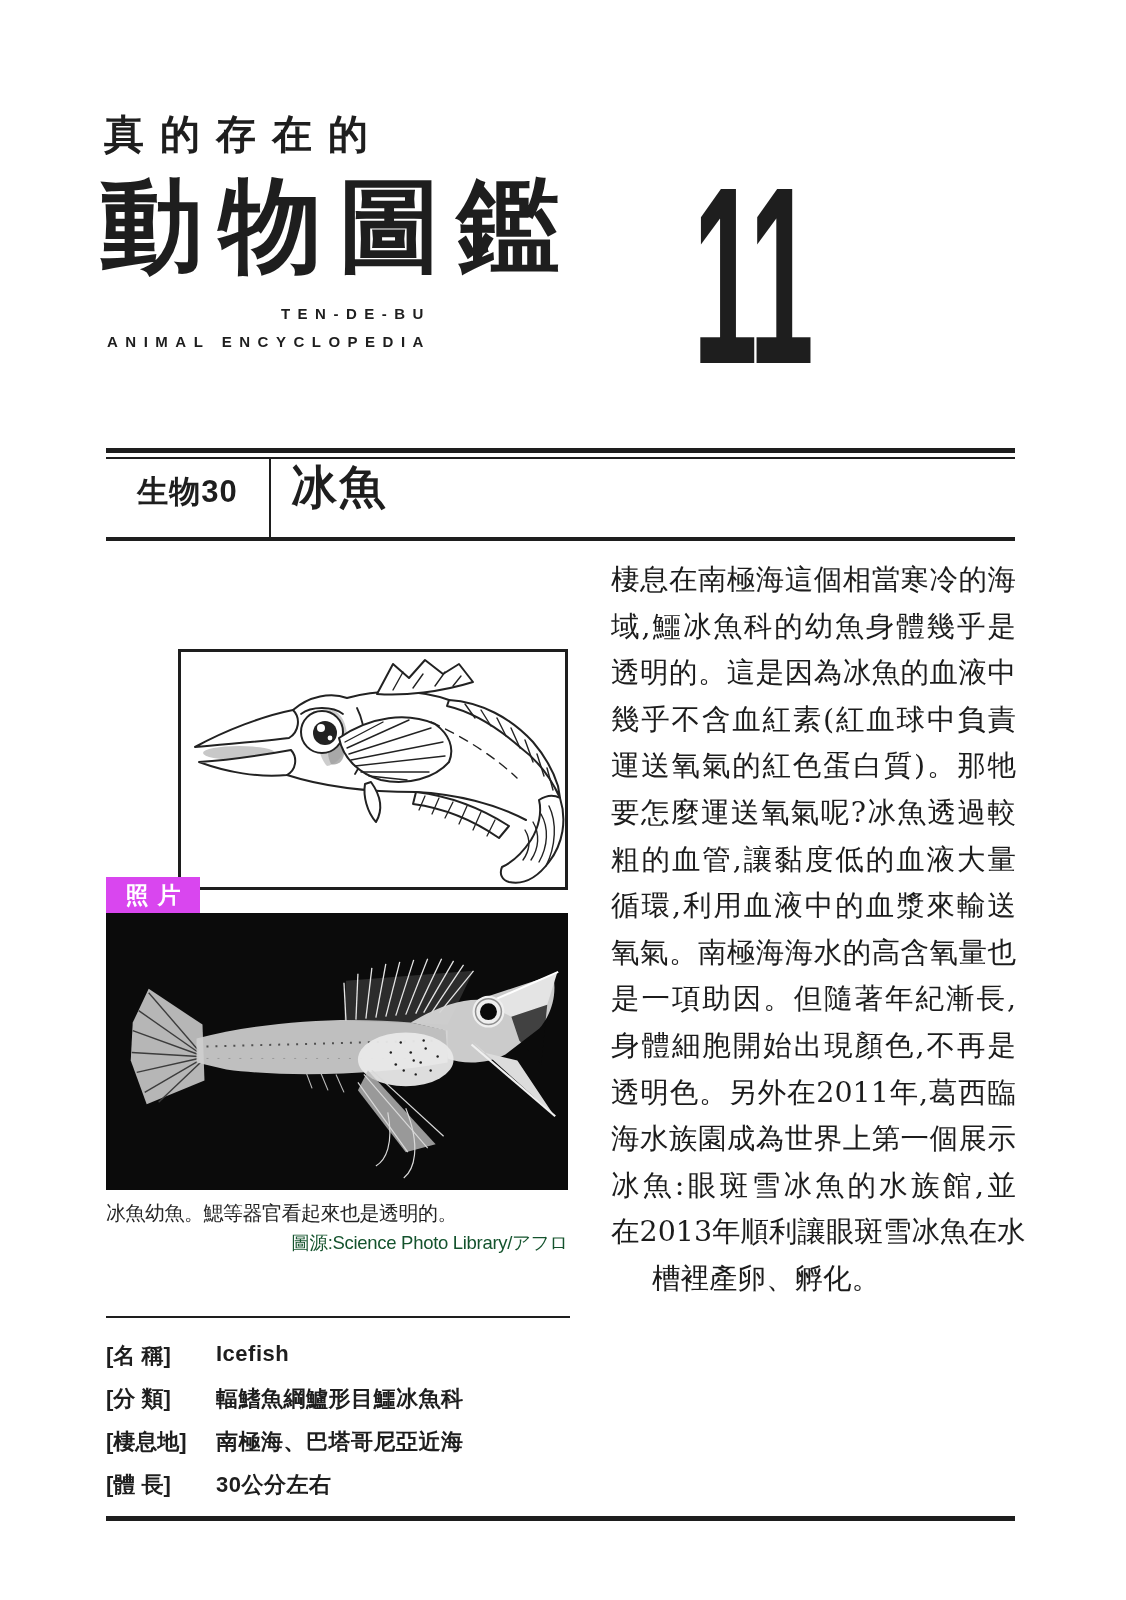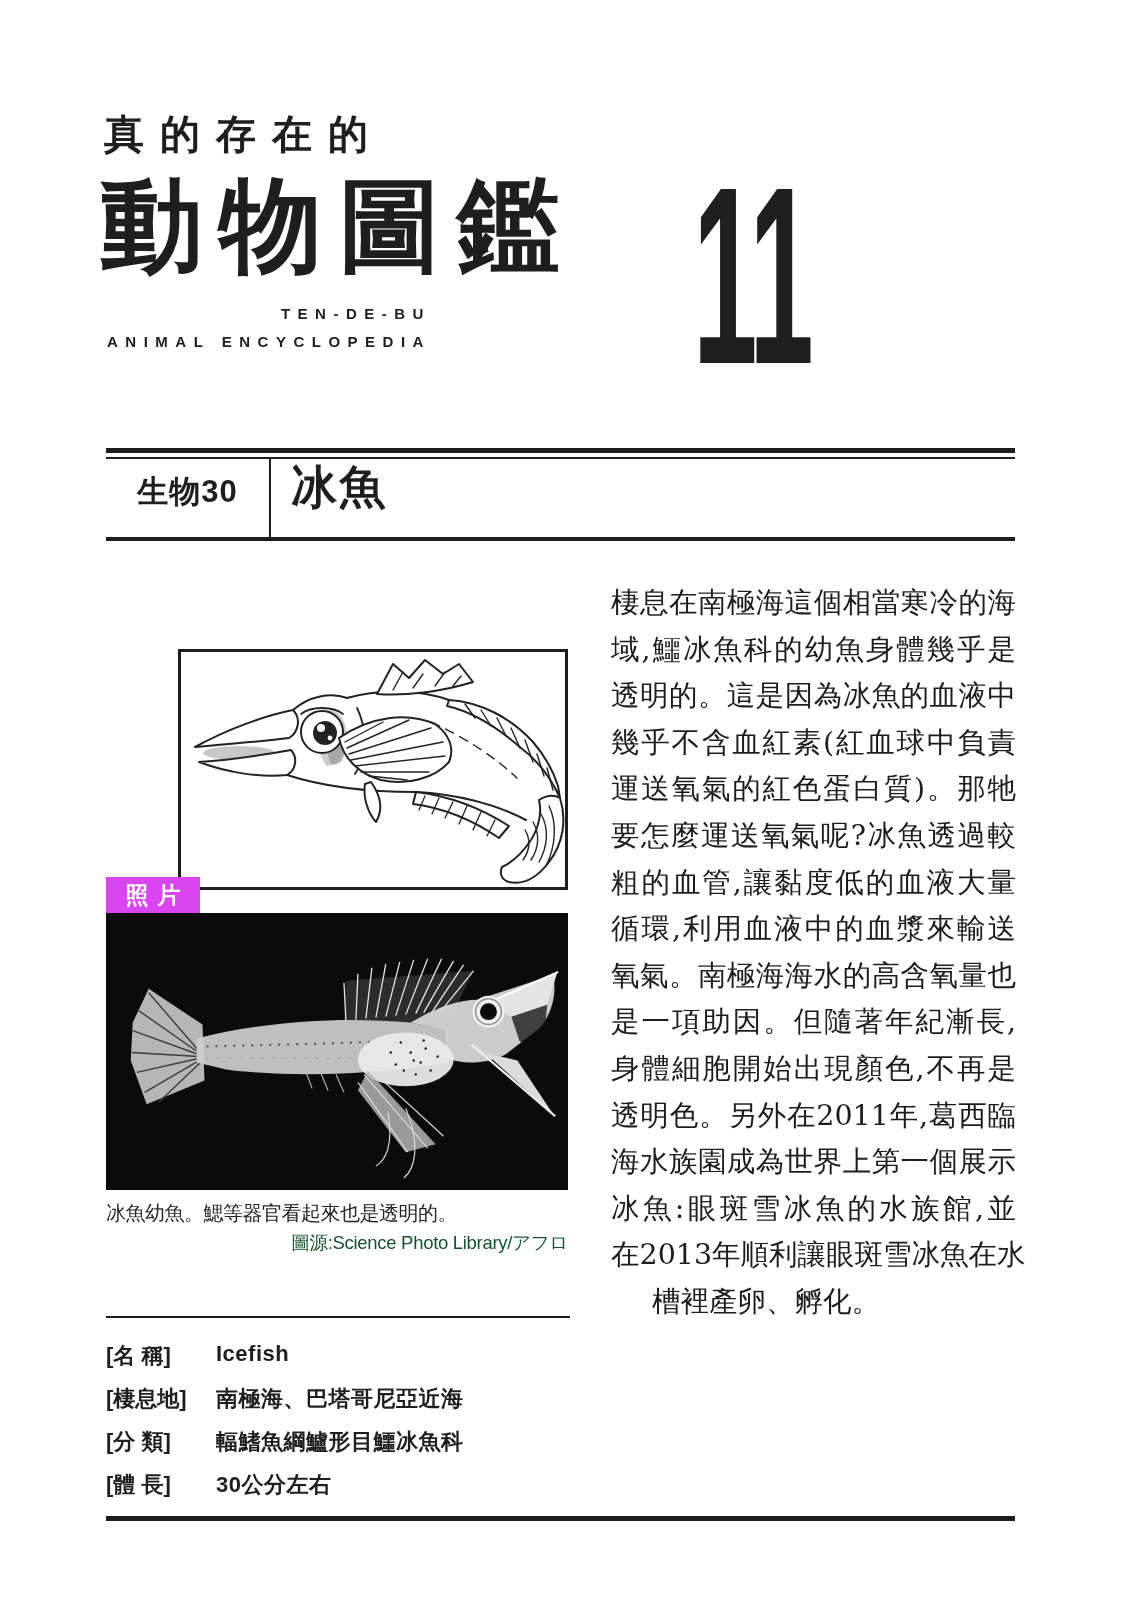--- a/index.html
+++ b/index.html
@@ -66,21 +66,21 @@
   .photo-caption{
     position:absolute;left:106px;top:1200px;width:466px;
     font-size:20px;font-weight:400;letter-spacing:-0.5px;color:#242424;
   }
   .photo-credit{
     position:absolute;left:106px;top:1230px;width:462px;text-align:right;
     font-size:18.5px;font-weight:400;letter-spacing:-0.3px;color:#14532d;
   }
   
   .body-text{
-    position:absolute;left:611px;top:580px;width:405px;
+    position:absolute;left:611px;top:557px;width:405px;
     font-family:"DejaVu Serif", serif;
     font-size:28.5px;line-height:46.6px;color:#1c1c1c;
   }
   .body-text .bline{
     text-align:justify;text-align-last:justify;text-justify:inter-character;
     height:46.6px;white-space:nowrap;
   }
   .body-text .bline.last{text-align-last:left;margin-left:41px;}
   
   .facts-rule{left:106px;top:1316px;width:464px;height:2px;}
@@ -289,26 +289,26 @@
     <div class="bline last">槽裡產卵、孵化。</div>
   </div>
 
   <div class="rule facts-rule"></div>
   <div class="facts">
     <div class="fact-row">
       <span class="fact-label">[名 稱]</span>
       <span class="fact-value">Icefish</span>
     </div>
     <div class="fact-row">
+      <span class="fact-label">[分 類]</span>
+      <span class="fact-value">輻鰭魚綱鱸形目鱷冰魚科</span>
+    </div>
+    <div class="fact-row">
       <span class="fact-label">[棲息地]</span>
       <span class="fact-value">南極海、巴塔哥尼亞近海</span>
-    </div>
-    <div class="fact-row">
-      <span class="fact-label">[分 類]</span>
-      <span class="fact-value">輻鰭魚綱鱸形目鱷冰魚科</span>
     </div>
     <div class="fact-row">
       <span class="fact-label">[體 長]</span>
       <span class="fact-value">30公分左右</span>
     </div>
   </div>
 
   <div class="rule bottom-rule"></div>
 
 </div>

